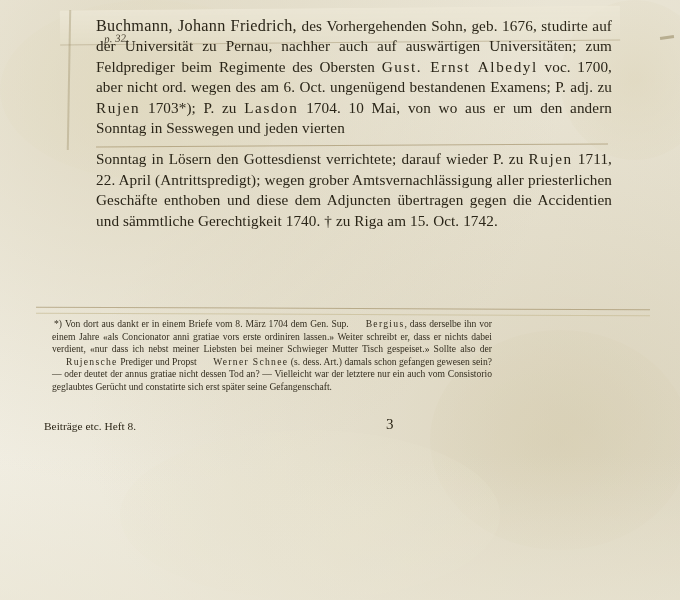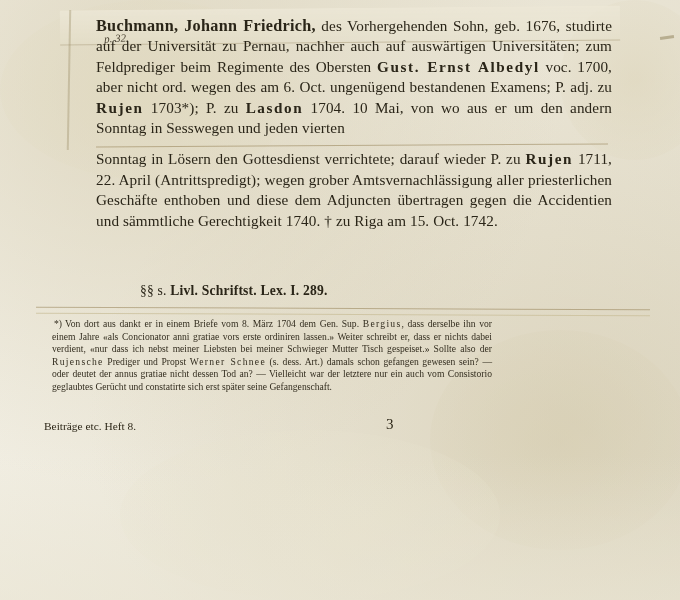--- a/index.html
+++ b/index.html
@@ -76,22 +76,22 @@
   .para {
     font-size: 15.2px;
     line-height: 20.4px;
     text-align: justify;
     text-justify: inter-word;
     margin: 0;
     letter-spacing: 0.1px;
   }
   .para.second { margin-top: 11px; }
   .b { font-weight: bold; }
-  .sp { font-weight: bold; letter-spacing: 1.6px; }
-  .headname { font-weight: bold; font-size: 16.2px; letter-spacing: 0.3px; }
+  .sp { font-weight: normal; letter-spacing: 1.6px; }
+  .headname { font-weight: normal; font-size: 16.2px; letter-spacing: 0.3px; }
 
   .shelfmark {
     position: absolute;
     left: 104px;
     top: 32px;
     font-family: "Liberation Serif", serif;
     font-style: italic;
     font-size: 11px;
     color: #4a4232;
     transform: rotate(-3deg);
@@ -115,21 +115,21 @@
     color: #332d1f;
     font-size: 9.6px;
     line-height: 12.6px;
     text-align: justify;
   }
   #footnote .fnmark {
     float: left;
     margin-right: 3px;
     margin-left: 2px;
   }
-  .fn-sp { letter-spacing: 1.3px; }
+  .fn-sp { letter-spacing: 1.3px; margin-left: 14px; }
 
   #footer {
     position: absolute;
     left: 44px;
     top: 420px;
     width: 600px;
     color: #2e2819;
     font-size: 11.4px;
   }
   #footer .left { position: absolute; left: 0; top: 0; }
@@ -164,21 +164,20 @@
   <div class="cut-line cut-3"></div>
   <div class="edge-right"></div>
 
   <div class="shelfmark">p. 32.</div>
 
   <div id="article">
     <p class="para"><span class="headname">Buchmann, Johann Friedrich,</span> des Vorhergehenden Sohn, geb. 1676, studirte auf der Universität zu Pernau, nachher auch auf auswärtigen Universitäten; zum Feldprediger beim Regimente des Obersten <span class="sp">Gust. Ernst Albedyl</span> voc. 1700, aber nicht ord. wegen des am 6. Oct. ungenügend bestandenen Examens; P. adj. zu <span class="sp">Rujen</span> 1703*); P. zu <span class="sp">Lasdon</span> 1704. 10 Mai, von wo aus er um den andern Sonntag in Sesswegen und jeden vierten</p>
     <p class="para second">Sonntag in Lösern den Gottesdienst verrichtete; darauf wieder P. zu <span class="sp">Rujen</span> 1711, 22. April (Antrittspredigt); wegen grober Amtsvernachlässigung aller priesterlichen Geschäfte enthoben und diese dem Adjuncten übertragen gegen die Accidentien und sämmtliche Gerechtigkeit 1740. † zu Riga am 15. Oct. 1742.</p>
   </div>
 
-  <div id="sig">§§ s. <span class="b">Livl. Schriftst. Lex. I. 289.</span></div>
 
   <div id="footnote">
     <span class="fnmark">*)</span><span>Von dort aus dankt er in einem Briefe vom 8. März 1704 dem Gen. Sup. <span class="fn-sp">Bergius</span>, dass derselbe ihn vor einem Jahre «als Concionator anni gratiae vors erste ordiniren lassen.» Weiter schreibt er, dass er nichts dabei verdient, «nur dass ich nebst meiner Liebsten bei meiner Schwieger Mutter Tisch gespeiset.» Sollte also der <span class="fn-sp">Rujensche</span> Prediger und Propst <span class="fn-sp">Werner Schnee</span> (s. dess. Art.) damals schon gefangen gewesen sein? — oder deutet der annus gratiae nicht dessen Tod an? — Vielleicht war der letztere nur ein auch vom Consistorio geglaubtes Gerücht und constatirte sich erst später seine Gefangenschaft.</span>
   </div>
 
   <div id="footer">
     <span class="left">Beiträge etc. Heft 8.</span>
     <span class="pageno">3</span>
   </div>
 

